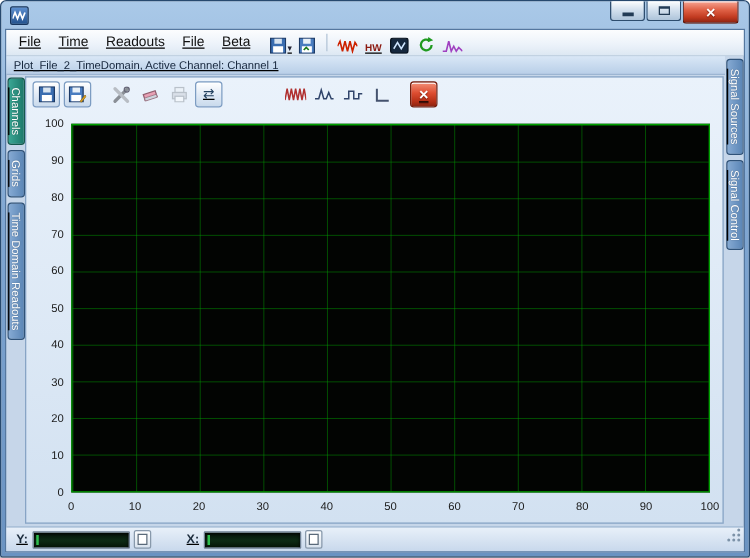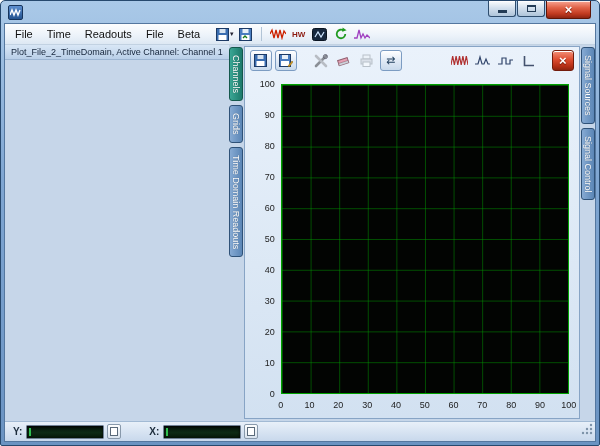--- a/index.html
+++ b/index.html
@@ -20,39 +20,39 @@
              justify-content:center; box-shadow:inset 0 1px 0 rgba(255,255,255,.8); cursor:default; }
   .win-btn + .win-btn { margin-left:1px; }
   .glyph-min { width:9px; height:3px; background:#223b55; margin-top:5px; }
   .glyph-max { width:9px; height:7px; border:1px solid #223b55; border-top:2px solid #223b55; background:transparent; }
   .win-btn.close { width:45px; height:18px;
              background:linear-gradient(#f7a694,#e06247 40%,#c13a20 75%,#8e2412); border-color:#5e1507; }
   .glyph-close { color:#fff; font-size:13px; font-weight:bold; line-height:1; text-shadow:0 1px 1px #6e180a; }
 
   
   .client { position:absolute; left:3px; right:3px; top:22px; bottom:3px; background:#c6d6e9;
-            border:1px solid #54779f; display:flex; flex-direction:column; overflow:hidden; }
+            border:1px solid #54779f; display:flex; flex-direction:column; overflow:hidden;text-decoration:underline; }
 
   
   .menubar { height:21px; flex:0 0 auto; background:linear-gradient(#fcfdfe,#edf3fa 55%,#dde8f3);
              border-bottom:1px solid #c2d2e2; display:flex; align-items:center; padding:0 3px; }
   .menu-item { font-size:11px; color:#101010; padding:2px 7px; cursor:default; }
   .tb { display:flex; align-items:center; margin-left:8px; gap:2px; }
-  .tb-btn { width:19px; height:18px; display:flex; align-items:center; justify-content:center; }
+  .tb-btn { width:19px; height:18px; display:flex; align-items:flex-end; justify-content:center; }
   .tb-sep { width:1px; height:14px; background:#b2c4d6; margin:0 4px; }
   .hw-label { font-size:8px; font-weight:bold; color:#8c1a10; letter-spacing:0; }
   .drop-caret { font-size:7px; color:#223; margin-left:1px; }
 
   
   .infobar { height:15px; flex:0 0 auto; background:linear-gradient(#d9e7f6,#b9cfe8);
              border-bottom:1px solid #9cb5d2; display:flex; align-items:center; padding:0 6px;
              font-size:9px; color:#14243a; white-space:nowrap; }
 
   .body { flex:1; display:flex; min-height:0; }
-  .center-col { flex:1; display:flex; min-width:0;text-align:right; }
+  .center-col { flex:1; display:flex; flex-direction:column; min-width:0;text-align:right; }
   .main { flex:1; display:flex; min-height:0; }
 
   
   .left-strip { width:15px; flex:0 0 auto; display:flex; flex-direction:column; align-items:center; padding-top:2px; }
   .right-strip { width:15px; flex:0 0 auto; display:flex; flex-direction:column; align-items:center; padding-top:2px; }
   .vtab { writing-mode:vertical-rl; font-size:9px; color:#fff; padding:7px 1px; margin-bottom:4px;
           border-radius:3px; border:1px solid #2f5278; background:linear-gradient(90deg,#86aad3,#5b86b6);
           white-space:nowrap; cursor:default; text-shadow:0 0 1px rgba(0,0,0,.4); }
   .vtab.active { background:linear-gradient(90deg,#3aa694,#1d7a6b); border-color:#14584c; }
 

